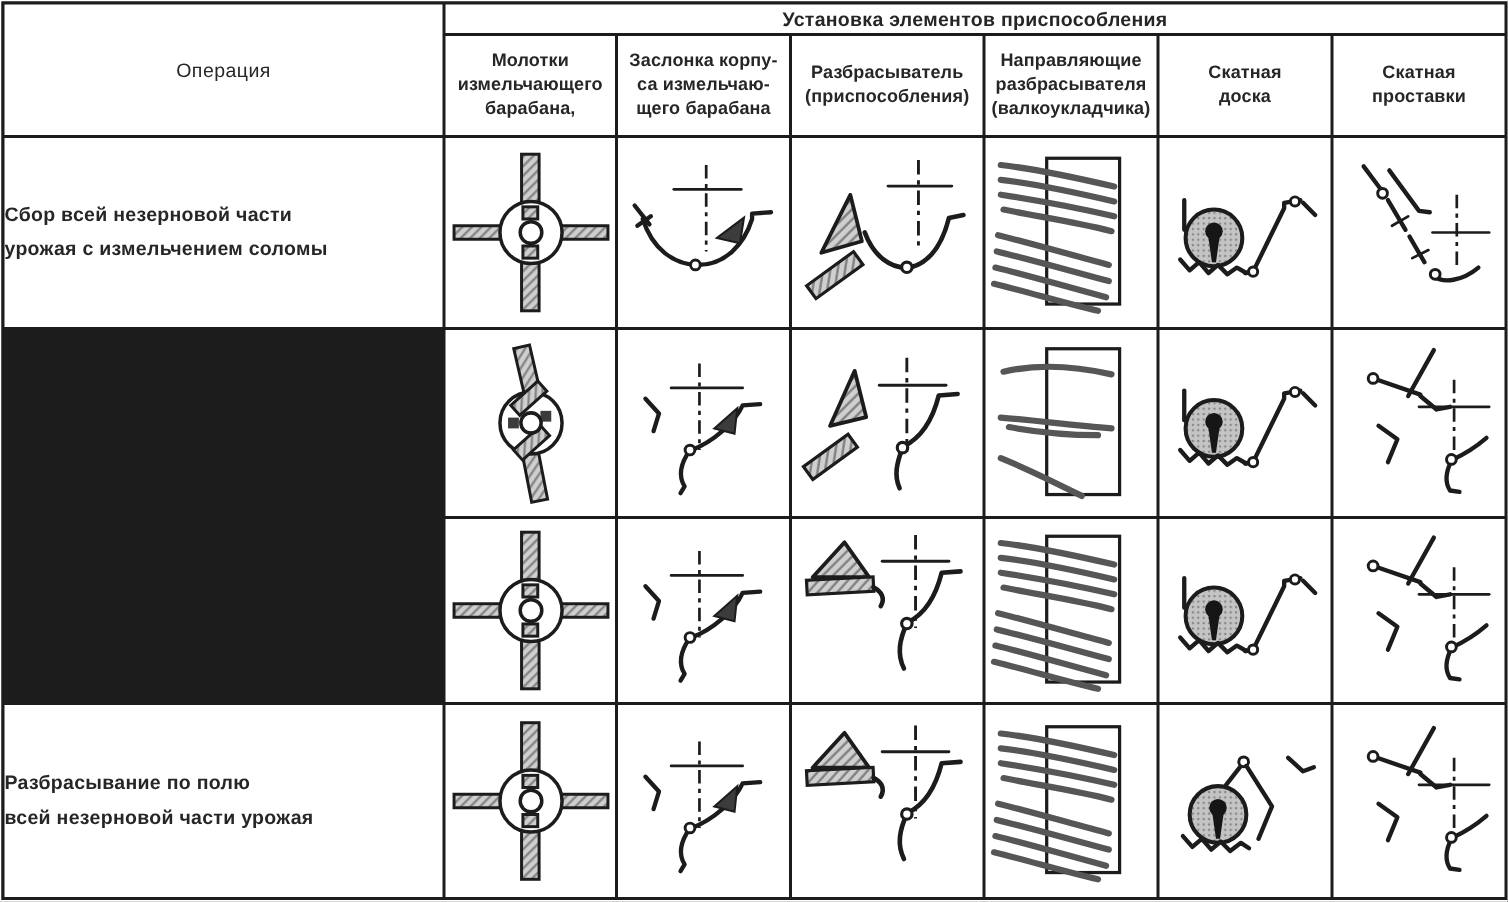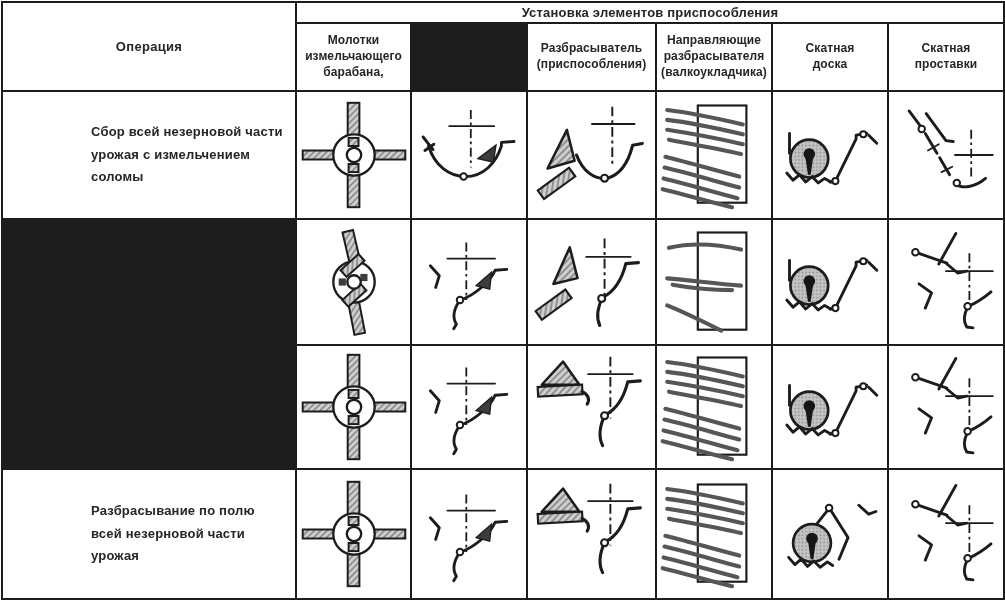--- a/index.html
+++ b/index.html
@@ -13,22 +13,22 @@
     display:grid;
     grid-template-columns:292px 113px 114px 127px 114px 114px 114px;
     grid-template-rows:19px 66px 126px 124px 122px 128px;
     gap:2px;
     background:var(--line);
     border:2px solid var(--line);
   }
   .cell{background:var(--paper);display:flex;align-items:center;justify-content:center;overflow:hidden;}
   .top-hdr{font-size:13px;font-weight:700;letter-spacing:.2px;}
   .col-hdr{font-size:12px;font-weight:700;text-align:center;line-height:1.32;white-space:pre-line;letter-spacing:.1px;}
-  .op-hdr{font-size:13px;font-weight:700;letter-spacing:.3px;}
-  .op-cell{justify-content:flex-start;padding-left:88px;padding-right:8px;
+  .op-hdr{font-size:13px;font-weight:400;letter-spacing:.3px;}
+  .op-cell{justify-content:flex-start;padding-right:8px;
            font-size:13px;font-weight:700;line-height:1.75;white-space:pre-line;letter-spacing:.2px;}
   .diag{width:108px;height:116px;}
   .c4 .diag{width:118px;}
   
   .ln{fill:none;stroke:var(--line);stroke-width:3.2;stroke-linecap:round;stroke-linejoin:round;}
   .thin{fill:none;stroke:var(--line);stroke-width:2;stroke-linecap:round;}
   .cl{fill:none;stroke:var(--line);stroke-width:2;stroke-dasharray:10 4 3 4;}
   .bar{fill:url(#hatch);stroke:var(--line);stroke-width:2.2;}
   .pivot{fill:#fff;stroke:var(--line);stroke-width:2.2;}
   .tri{fill:#3c3c3c;stroke:var(--line);stroke-width:1.5;}
@@ -201,20 +201,23 @@
 <div class="page">
   <div class="tbl">
 
     <div class="cell op-hdr" style="grid-area:1/1/3/2">Операция</div>
 
     <div class="cell top-hdr" style="grid-area:1/2/2/8">Установка элементов приспособления</div>
 
     <div class="cell col-hdr" style="grid-area:2/2/3/3">Молотки
 измельчающего
 барабана,</div>
+    <div class="cell col-hdr" style="grid-area:2/3/3/4">Заслонка корпу-
+са измельчаю-
+щего барабана</div>
     <div class="cell col-hdr" style="grid-area:2/4/3/5">Разбрасыватель
 (приспособления)</div>
     <div class="cell col-hdr" style="grid-area:2/5/3/6">Направляющие
 разбрасывателя
 (валкоукладчика)</div>
     <div class="cell col-hdr" style="grid-area:2/6/3/7">Скатная
 доска</div>
     <div class="cell col-hdr" style="grid-area:2/7/3/8">Скатная
 проставки</div>
 

